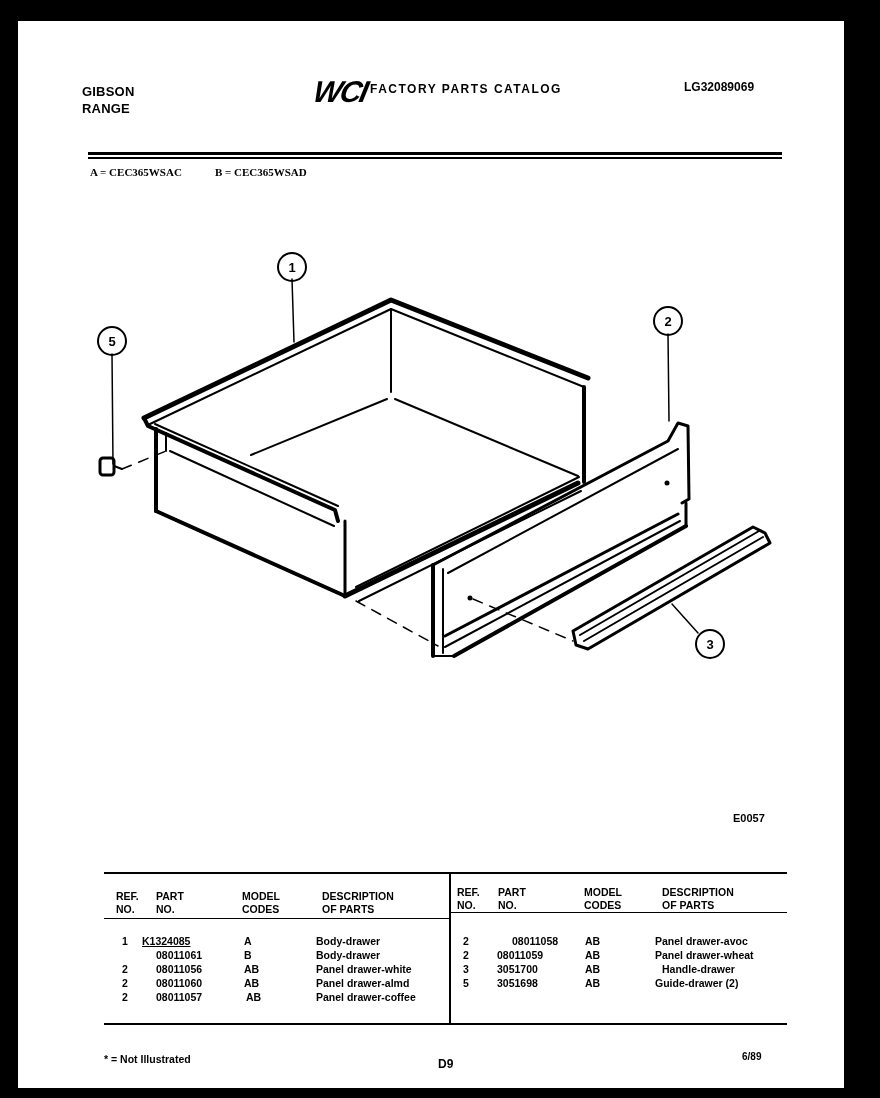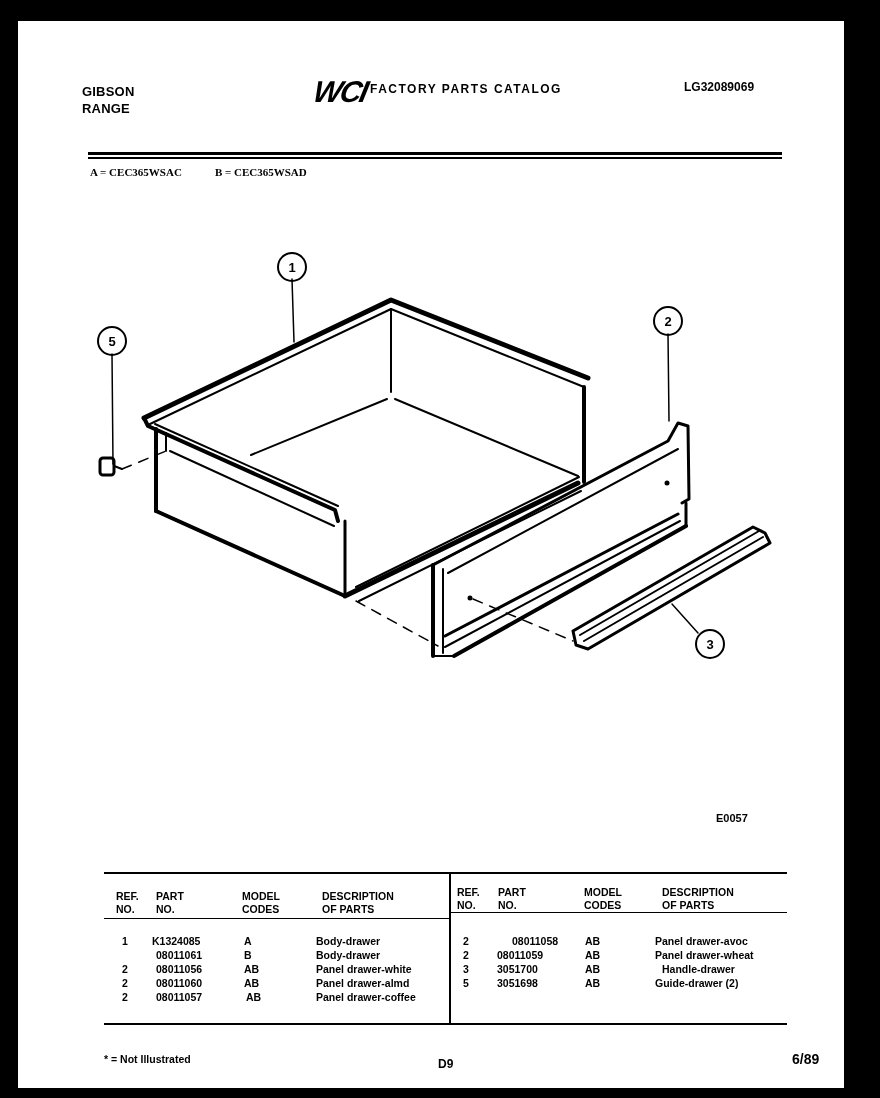--- a/index.html
+++ b/index.html
@@ -13,31 +13,31 @@
   .abs { position: absolute; }
   .brand { left: 64px; top: 62px; font-size: 13px; line-height: 17px; font-weight: bold; letter-spacing: 0.2px; }
   .logo { left: 296px; top: 54px; font-size: 30px; font-weight: bold; font-style: italic; letter-spacing: -2px; transform: skewX(-12deg); }
   .catalog-title { left: 352px; top: 61px; font-size: 12px; font-weight: bold; letter-spacing: 1.5px; }
   .catalog-code { left: 666px; top: 59px; font-size: 12px; font-weight: bold; }
   .rule1 { left: 70px; top: 131px; width: 694px; height: 3px; background: #000; }
   .rule2 { left: 70px; top: 136px; width: 694px; height: 2px; background: #000; }
   .models { left: 72px; top: 145px; font-size: 11px; font-weight: bold; }
   .models span { margin-right: 30px; font-family: Liberation Serif, serif; }
   .diagram { left: 0; top: 0; }
-  .fig-code { left: 698px; top: 791px; font-size: 11px; font-weight: bold; }
+  .fig-code { left: 715px; top: 791px; font-size: 11px; font-weight: bold; }
   .table-wrap { left: 86px; top: 851px; width: 683px; height: 155px; }
   .tbl-top { left: 0; top: 0; width: 683px; height: 2px; background: #000; }
   .tbl-bot { left: 0; top: 151px; width: 683px; height: 2px; background: #000; }
   .tbl-mid { left: 345px; top: 0; width: 2px; height: 153px; background: #000; }
   .tbl-hline { top: 46px; height: 1px; background: #000; }
   .hdr { font-size: 10.5px; font-weight: bold; line-height: 13px; }
   .row { font-size: 10.5px; font-weight: bold; line-height: 13px; height: 14px; }
   .footer-note { left: 86px; top: 1032px; font-size: 10.5px; font-weight: bold; }
   .footer-page { left: 420px; top: 1036px; font-size: 12px; font-weight: bold; }
-  .footer-date { left: 774px; top: 1030px; font-size: 14px; font-weight: bold; }
+  .footer-date { left: 724px; top: 1030px; font-size: 10px; font-weight: bold; }
   .callout text { font-family: "Liberation Sans", sans-serif; font-weight: bold; font-size: 13px; }
 </style>
 </head>
 <body>
 
 <div class="page">
 
   <div class="abs brand">
     <div>GIBSON</div>
     <div>RANGE</div>
@@ -175,21 +175,21 @@
         <div>CODES</div>
     </div>
     <div class="abs hdr" style="left:558px;top:14px;">
       <div>DESCRIPTION</div>
         <div>OF PARTS</div>
     </div>
 
     <div class="abs" style="left:0;top:63px;width:345px;">
       <div class="row" style="position:relative;">
         <span class="abs" style="left:18px;">1</span>
-        <span class="abs" style="left:48px;">K1324085</span>
+        <span class="abs" style="left:38px;text-decoration:underline;">K1324085</span>
         <span class="abs" style="left:140px;">A</span>
         <span class="abs" style="left:212px;">Body-drawer</span>
       </div>
       <div class="row" style="position:relative;">
         <span class="abs" style="left:18px;"></span>
         <span class="abs" style="left:52px;">08011061</span>
         <span class="abs" style="left:140px;">B</span>
         <span class="abs" style="left:212px;">Body-drawer</span>
       </div>
       <div class="row" style="position:relative;">

